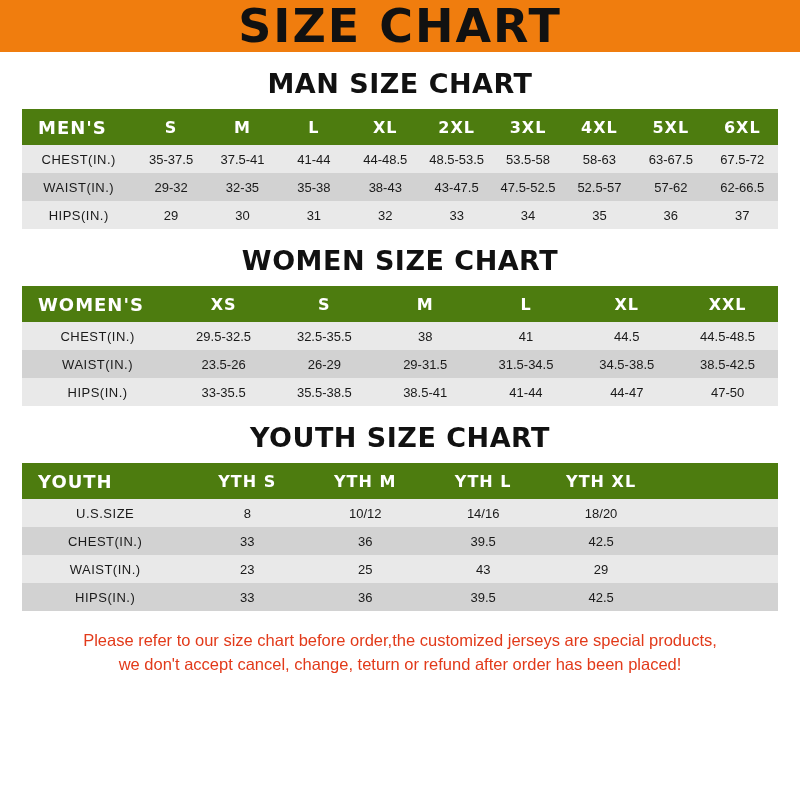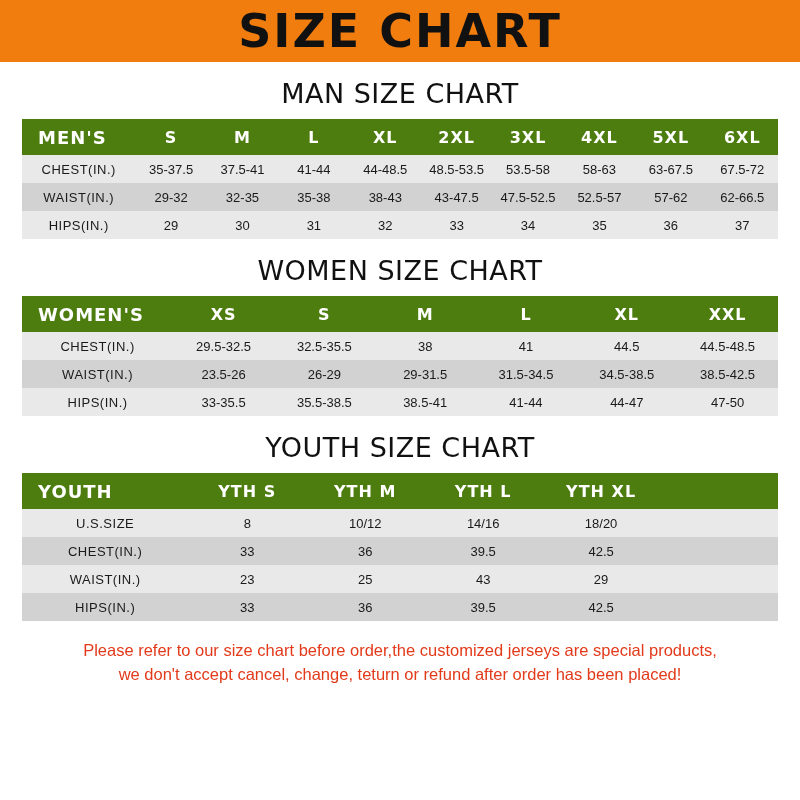--- a/index.html
+++ b/index.html
@@ -16,21 +16,21 @@
   .page {
     position: relative;
     width: 800px;
     height: 800px;
     background: #ffffff;
     box-sizing: border-box;
   }
   
   .banner {
     position: relative;
-    height: 62px;
+    height: 52px;
     background: #f07d0e;
     display: flex;
     align-items: center;
     justify-content: center;
   }
   .banner-title {
     font-family: "DejaVu Sans", sans-serif;
     font-weight: bold;
     font-size: 46px;
     letter-spacing: 2px;
@@ -38,21 +38,21 @@
     line-height: 1;
   }
   .content {
     padding: 0 22px;
     box-sizing: border-box;
   }
   
   .section-title {
     text-align: center;
     font-family: "DejaVu Sans", sans-serif;
-    font-weight: normal;
+    font-weight: bold;
     font-size: 27px;
     color: #111111;
     letter-spacing: 0.5px;
     margin: 16px 0 10px 0;
   }
   
   table {
     width: 100%;
     border-collapse: collapse;
     table-layout: fixed;

